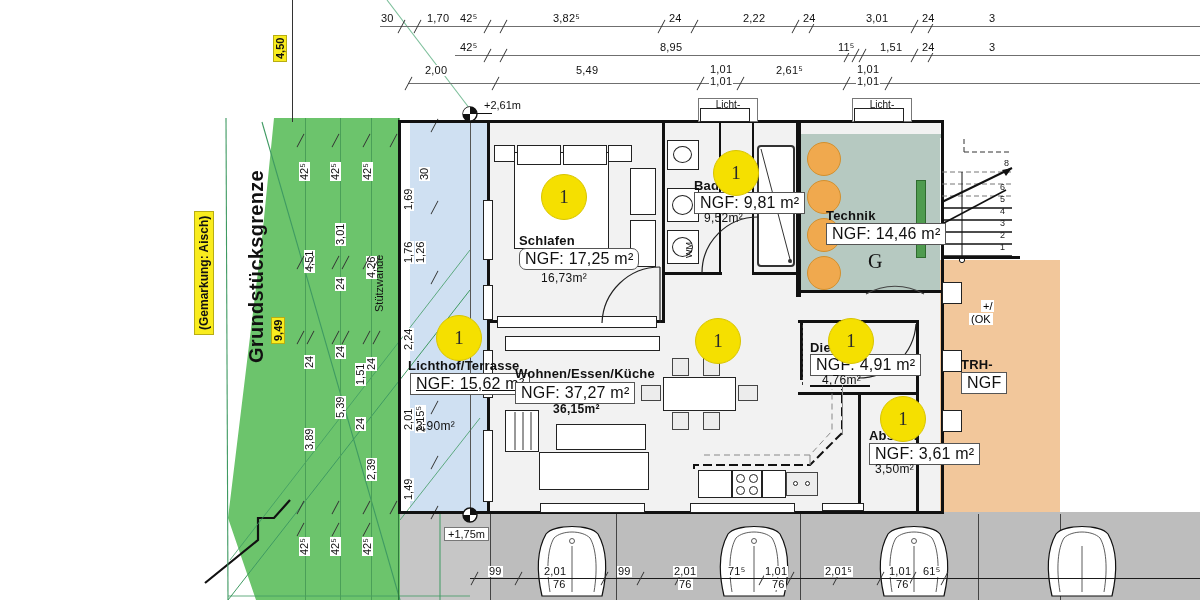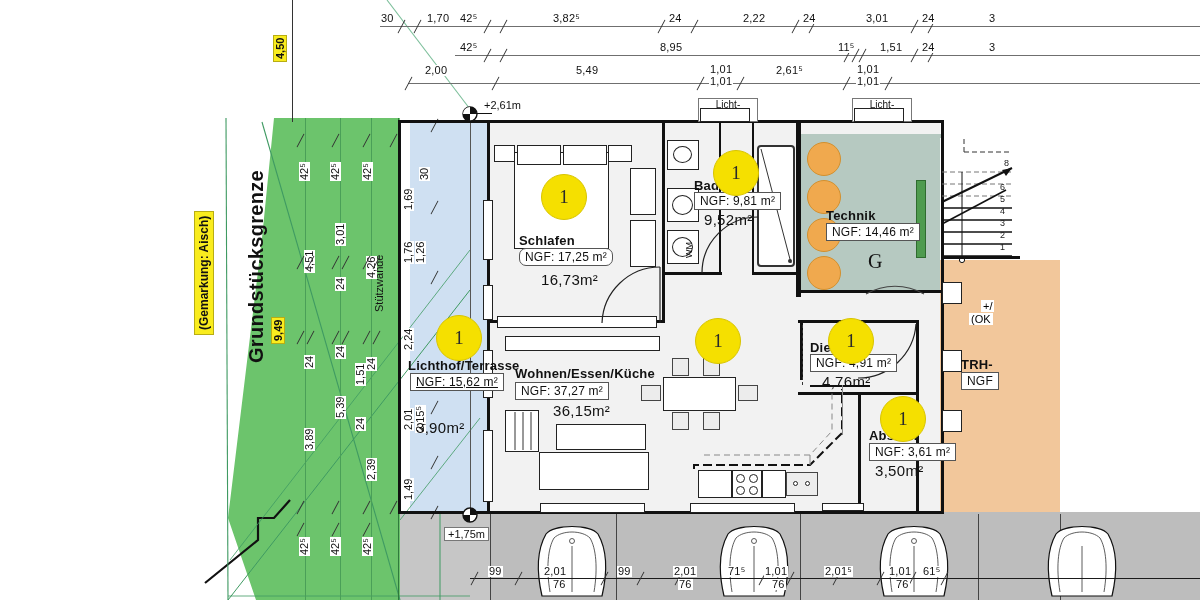--- a/index.html
+++ b/index.html
@@ -26,23 +26,23 @@
   .dimv{font-size:11px;color:#111;background:#fff;padding:0 1px;white-space:nowrap;line-height:11px;
         transform-origin:left bottom;transform:rotate(-90deg);}
 
   
   .marker{border-radius:50%;background:#f5e000;border:1px solid #d8c400;
           display:flex;align-items:center;justify-content:center;
           font-size:19px;color:#2a2a2a;font-family:"Liberation Serif",serif;}
 
   
   .rname{font-size:13px;font-weight:bold;color:#111;white-space:nowrap;letter-spacing:.2px;}
-  .ngf{font-size:12px;color:#111;border:1px solid #555;background:#fff;
+  .ngf{font-size:16px;color:#111;border:1px solid #555;background:#fff;
        padding:1px 5px;white-space:nowrap;letter-spacing:.2px;}
-  .area{font-size:15px;color:#111;white-space:nowrap;letter-spacing:.3px;}
+  .area{font-size:12px;color:#111;white-space:nowrap;letter-spacing:.3px;}
   .smalltag{font-size:10px;color:#111;border:1px solid #777;background:#fff;padding:0 2px;
             text-align:center;line-height:11px;white-space:nowrap;}
   .elev{font-size:11px;color:#111;background:#fff;border:1px solid #777;padding:0 3px;white-space:nowrap;}
   .elevplain{font-size:11px;color:#111;background:#fff;padding:0 2px;white-space:nowrap;}
 
   
   .rot-label{font-size:20px;font-weight:bold;color:#111;white-space:nowrap;
              transform-origin:left bottom;transform:rotate(-90deg);letter-spacing:.3px;}
   .rot-small{font-size:11px;color:#111;white-space:nowrap;
              transform-origin:left bottom;transform:rotate(-90deg);}
@@ -429,21 +429,21 @@
 
   <div class="abs rname" style="left:826px;top:208px;">Technik</div>
   <div class="abs ngf" style="left:826px;top:223px;">NGF: 14,46 m²</div>
 
   <div class="abs rname" style="left:408px;top:358px;">Lichthof/Terrasse</div>
   <div class="abs ngf" style="left:410px;top:373px;text-decoration:underline;">NGF:   15,62 m²</div>
   <div class="abs area" style="left:416px;top:419px;">3,90m²</div>
 
   <div class="abs rname" style="left:515px;top:366px;">Wohnen/Essen/Küche</div>
   <div class="abs ngf" style="left:515px;top:382px;">NGF:        37,27 m²</div>
-  <div class="abs area" style="left:553px;top:402px;">36,15m²</div>
+  <div class="abs area" style="left:553px;top:402px;font-weight:bold;">36,15m²</div>
 
   <div class="abs rname" style="left:810px;top:340px;">Diele</div>
   <div class="abs ngf" style="left:810px;top:354px;">NGF: 4,91 m²</div>
   <div class="abs area" style="left:822px;top:373px;">4,76m²</div>
 
   <div class="abs rname" style="left:869px;top:428px;">Abstell.</div>
   <div class="abs ngf" style="left:869px;top:443px;">NGF: 3,61 m²</div>
   <div class="abs area" style="left:875px;top:462px;">3,50m²</div>
 
   <div class="abs rname" style="left:961px;top:357px;">TRH-</div>

